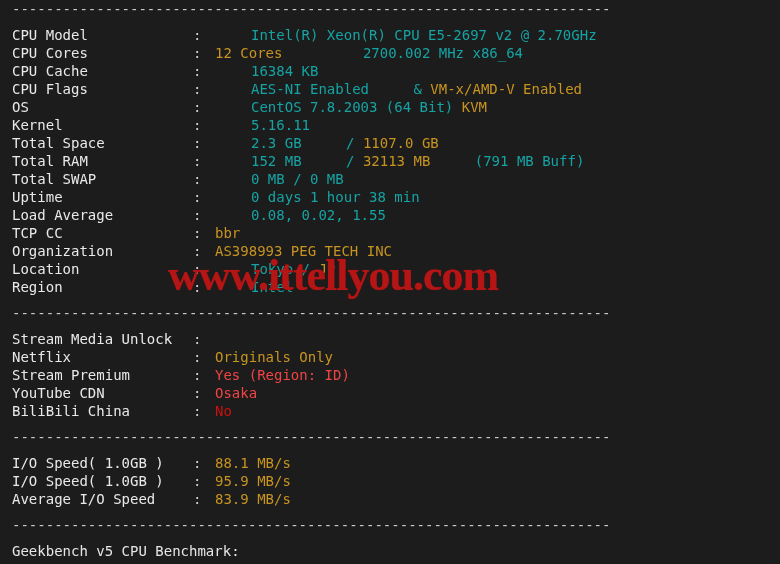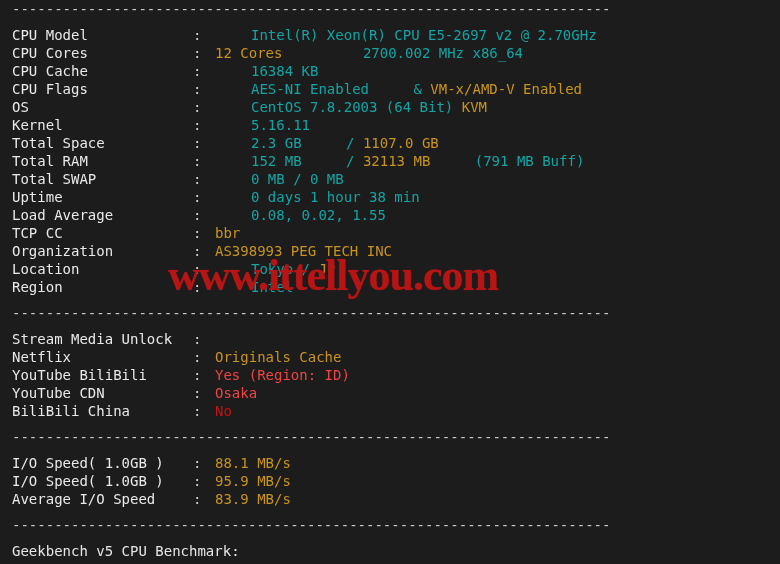--- a/index.html
+++ b/index.html
@@ -98,22 +98,22 @@
     <div class="row"><span class="lbl">Uptime</span><span class="colon">:</span><span><span class="v-teal">0 days 1 hour 38 min</span></span></div>
     <div class="row"><span class="lbl">Load Average</span><span class="colon">:</span><span><span class="v-teal">0.08, 0.02, 1.55</span></span></div>
     <div class="row"><span class="lbl">TCP CC</span><span class="colon">:</span><span><span class="v-orange">bbr</span></span></div>
     <div class="row"><span class="lbl">Organization</span><span class="colon">:</span><span><span class="v-orange">AS398993 PEG TECH INC</span></span></div>
     <div class="row"><span class="lbl">Location</span><span class="colon">:</span><span><span class="v-teal">Tokyo / </span><span class="v-orange">JP</span></span></div>
     <div class="row"><span class="lbl">Region</span><span class="colon">:</span><span><span class="v-teal">Intel</span></span></div>
     <div class="blank"></div>
     <div class="sep">-----------------------------------------------------------------------</div>
     <div class="blank"></div>
     <div class="row"><span class="lbl">Stream Media Unlock</span><span class="colon">:</span><span></span></div>
-    <div class="row"><span class="lbl">Netflix</span><span class="colon">:</span><span><span class="v-orange">Originals Cache</span></span></div>
-    <div class="row"><span class="lbl">YouTube BiliBili</span><span class="colon">:</span><span><span class="v-green">Yes (Region: ID)</span></span></div>
+    <div class="row"><span class="lbl">Netflix</span><span class="colon">:</span><span><span class="v-orange">Originals Only</span></span></div>
+    <div class="row"><span class="lbl">Stream Premium</span><span class="colon">:</span><span><span class="v-green">Yes (Region: ID)</span></span></div>
     <div class="row"><span class="lbl">YouTube CDN</span><span class="colon">:</span><span><span class="v-green">Osaka</span></span></div>
     <div class="row"><span class="lbl">BiliBili China</span><span class="colon">:</span><span><span class="v-red">No</span></span></div>
     <div class="blank"></div>
     <div class="sep">-----------------------------------------------------------------------</div>
     <div class="blank"></div>
     <div class="row"><span class="lbl">I/O Speed( 1.0GB )</span><span class="colon">:</span><span><span class="v-orange">88.1 MB/s</span></span></div>
     <div class="row"><span class="lbl">I/O Speed( 1.0GB )</span><span class="colon">:</span><span><span class="v-orange">95.9 MB/s</span></span></div>
     <div class="row"><span class="lbl">Average I/O Speed</span><span class="colon">:</span><span><span class="v-orange">83.9 MB/s</span></span></div>
     <div class="blank"></div>
     <div class="sep">-----------------------------------------------------------------------</div>

